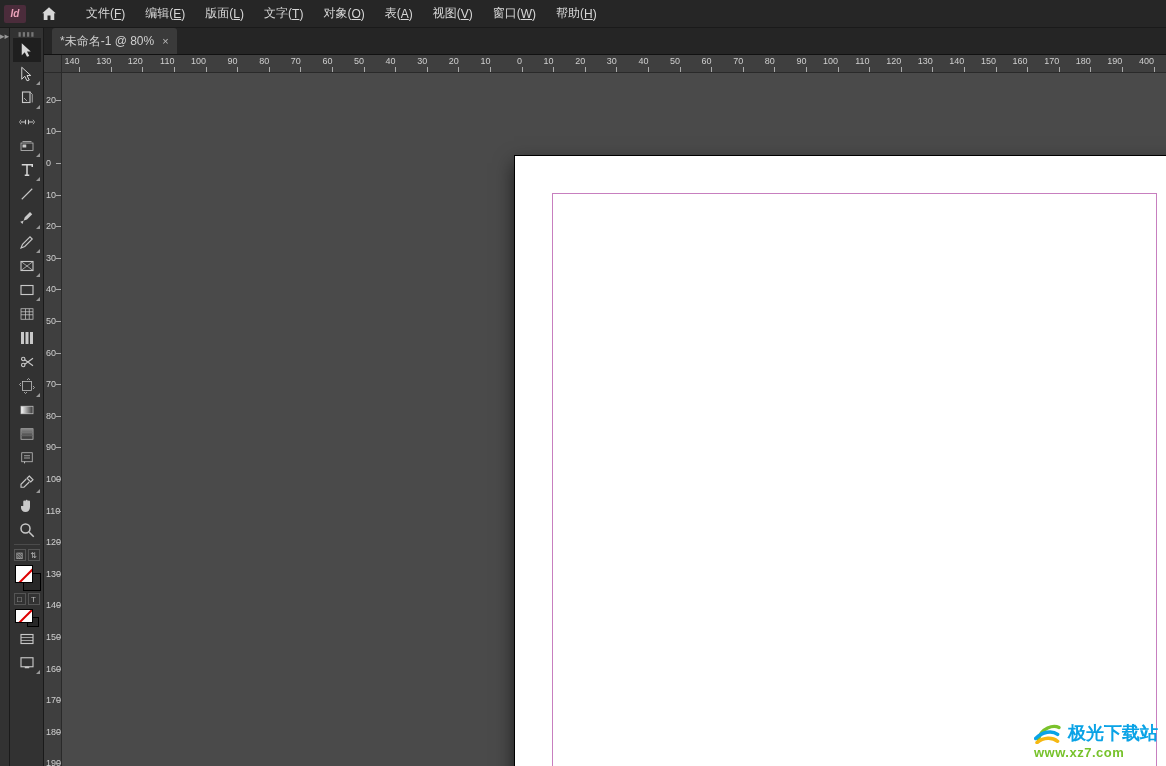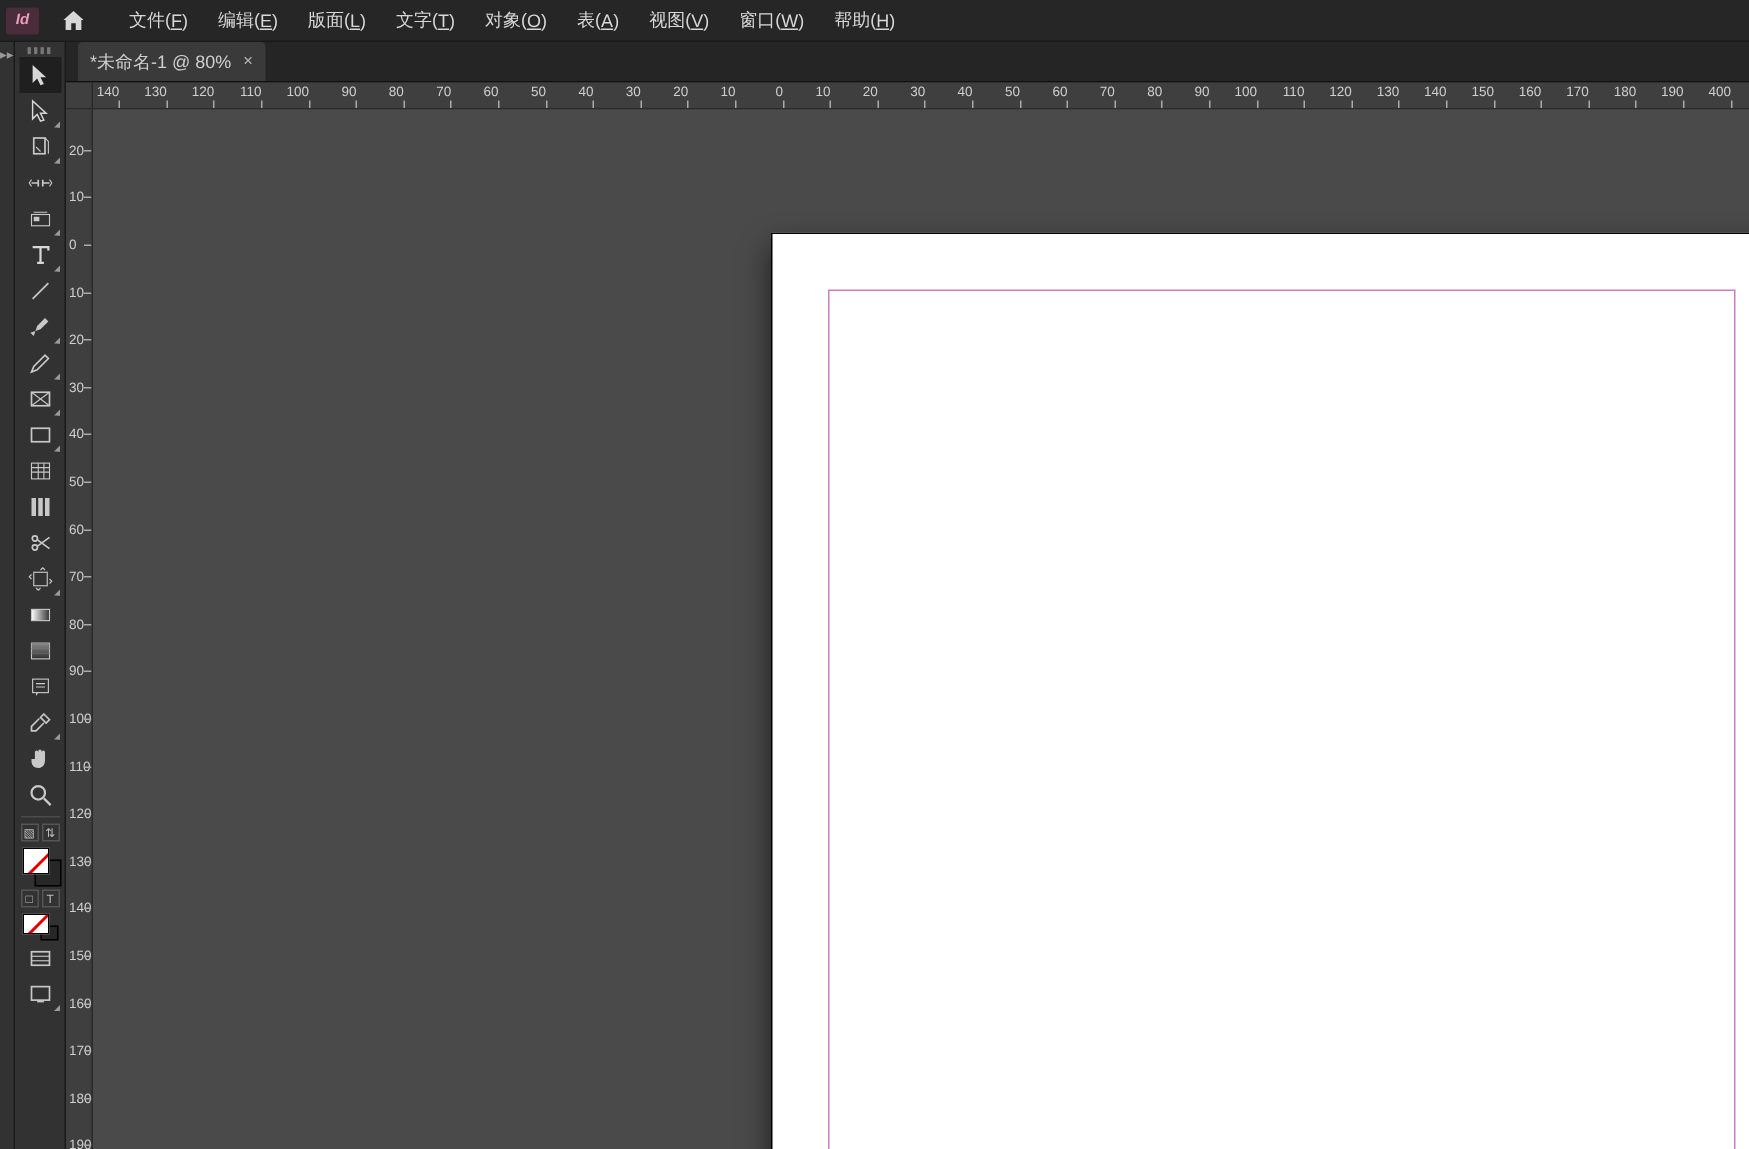--- a/index.html
+++ b/index.html
@@ -518,17 +518,28 @@
             </div>
             <div class="rv-tick" style="top: 690.4px;">
               <span class="lbl">190</span>
               <span class="mk"></span>
             </div>
             <div class="rv-tick" style="top: 722px;"></div>
           </div>
         <div class="canvas" id="canvas">
           <div class="page" id="page" style="left: 452px; top: 82px; width: 680px; height: 940px;"></div>
           <div class="margins" id="margins" style="left: 490px; top: 120px; width: 605px; height: 860px;"></div>
+          <div class="watermark">
+            <div class="row1">
+              <svg class="wm-logo" viewBox="0 0 40 32">
+                <path d="M6 26 C10 8, 28 4, 36 8" stroke="#7ac22b" stroke-width="5" fill="none" stroke-linecap="round"></path>
+                <path d="M2 24 C12 14, 26 12, 34 18" stroke="#0aa3e6" stroke-width="5" fill="none" stroke-linecap="round"></path>
+                <path d="M4 30 C14 22, 26 22, 34 28" stroke="#f5b812" stroke-width="5" fill="none" stroke-linecap="round"></path>
+              </svg>
+              <span class="wm-title">极光下载站</span>
+            </div>
+            <div class="wm-url">www.xz7.com</div>
+          </div>
         </div>
       </div>
     </div>
   </div>
 </div>
 
 </body></html>

